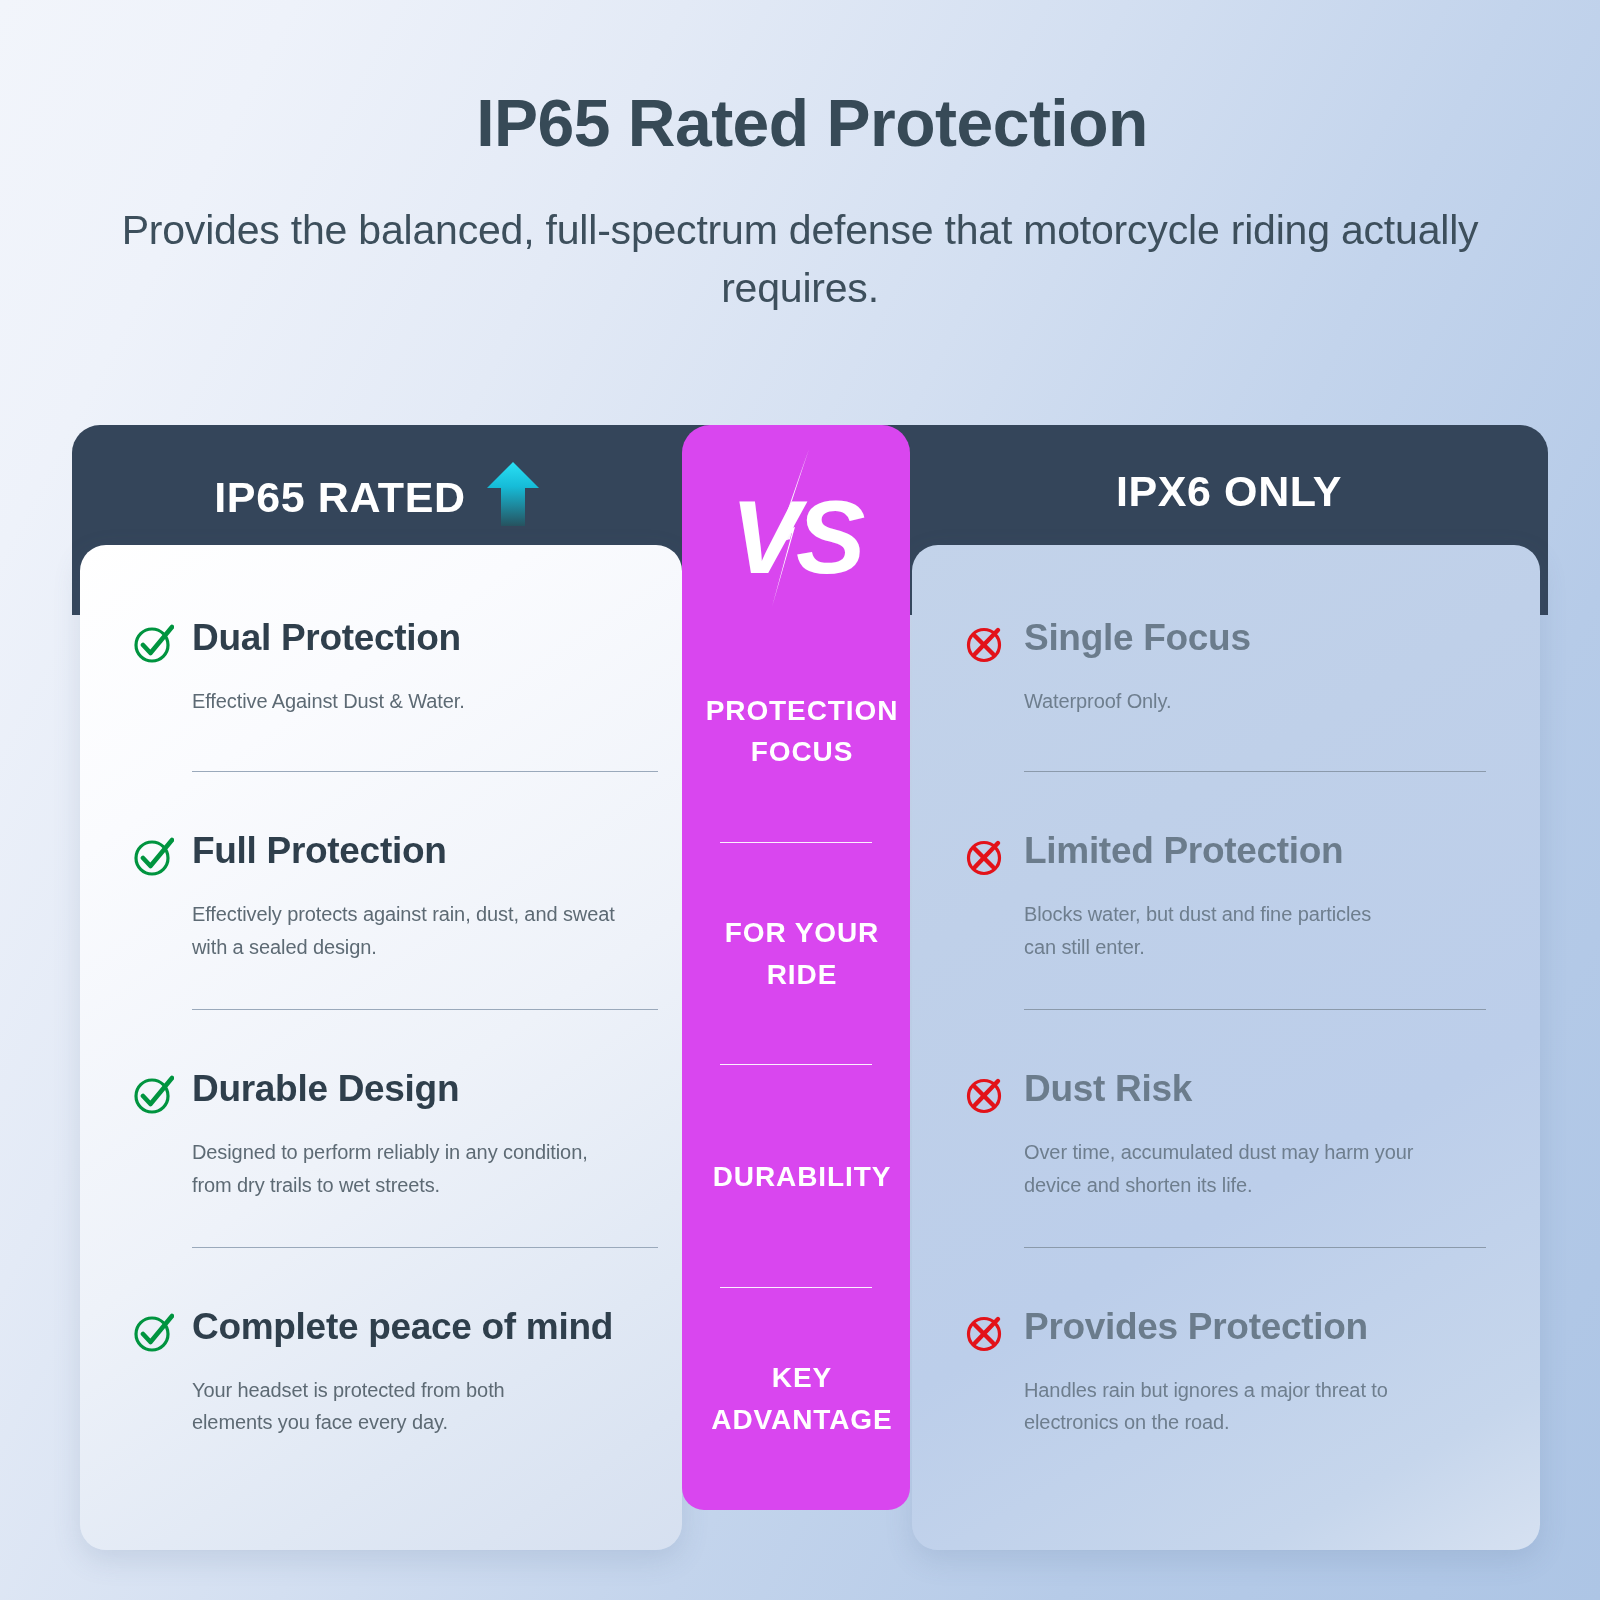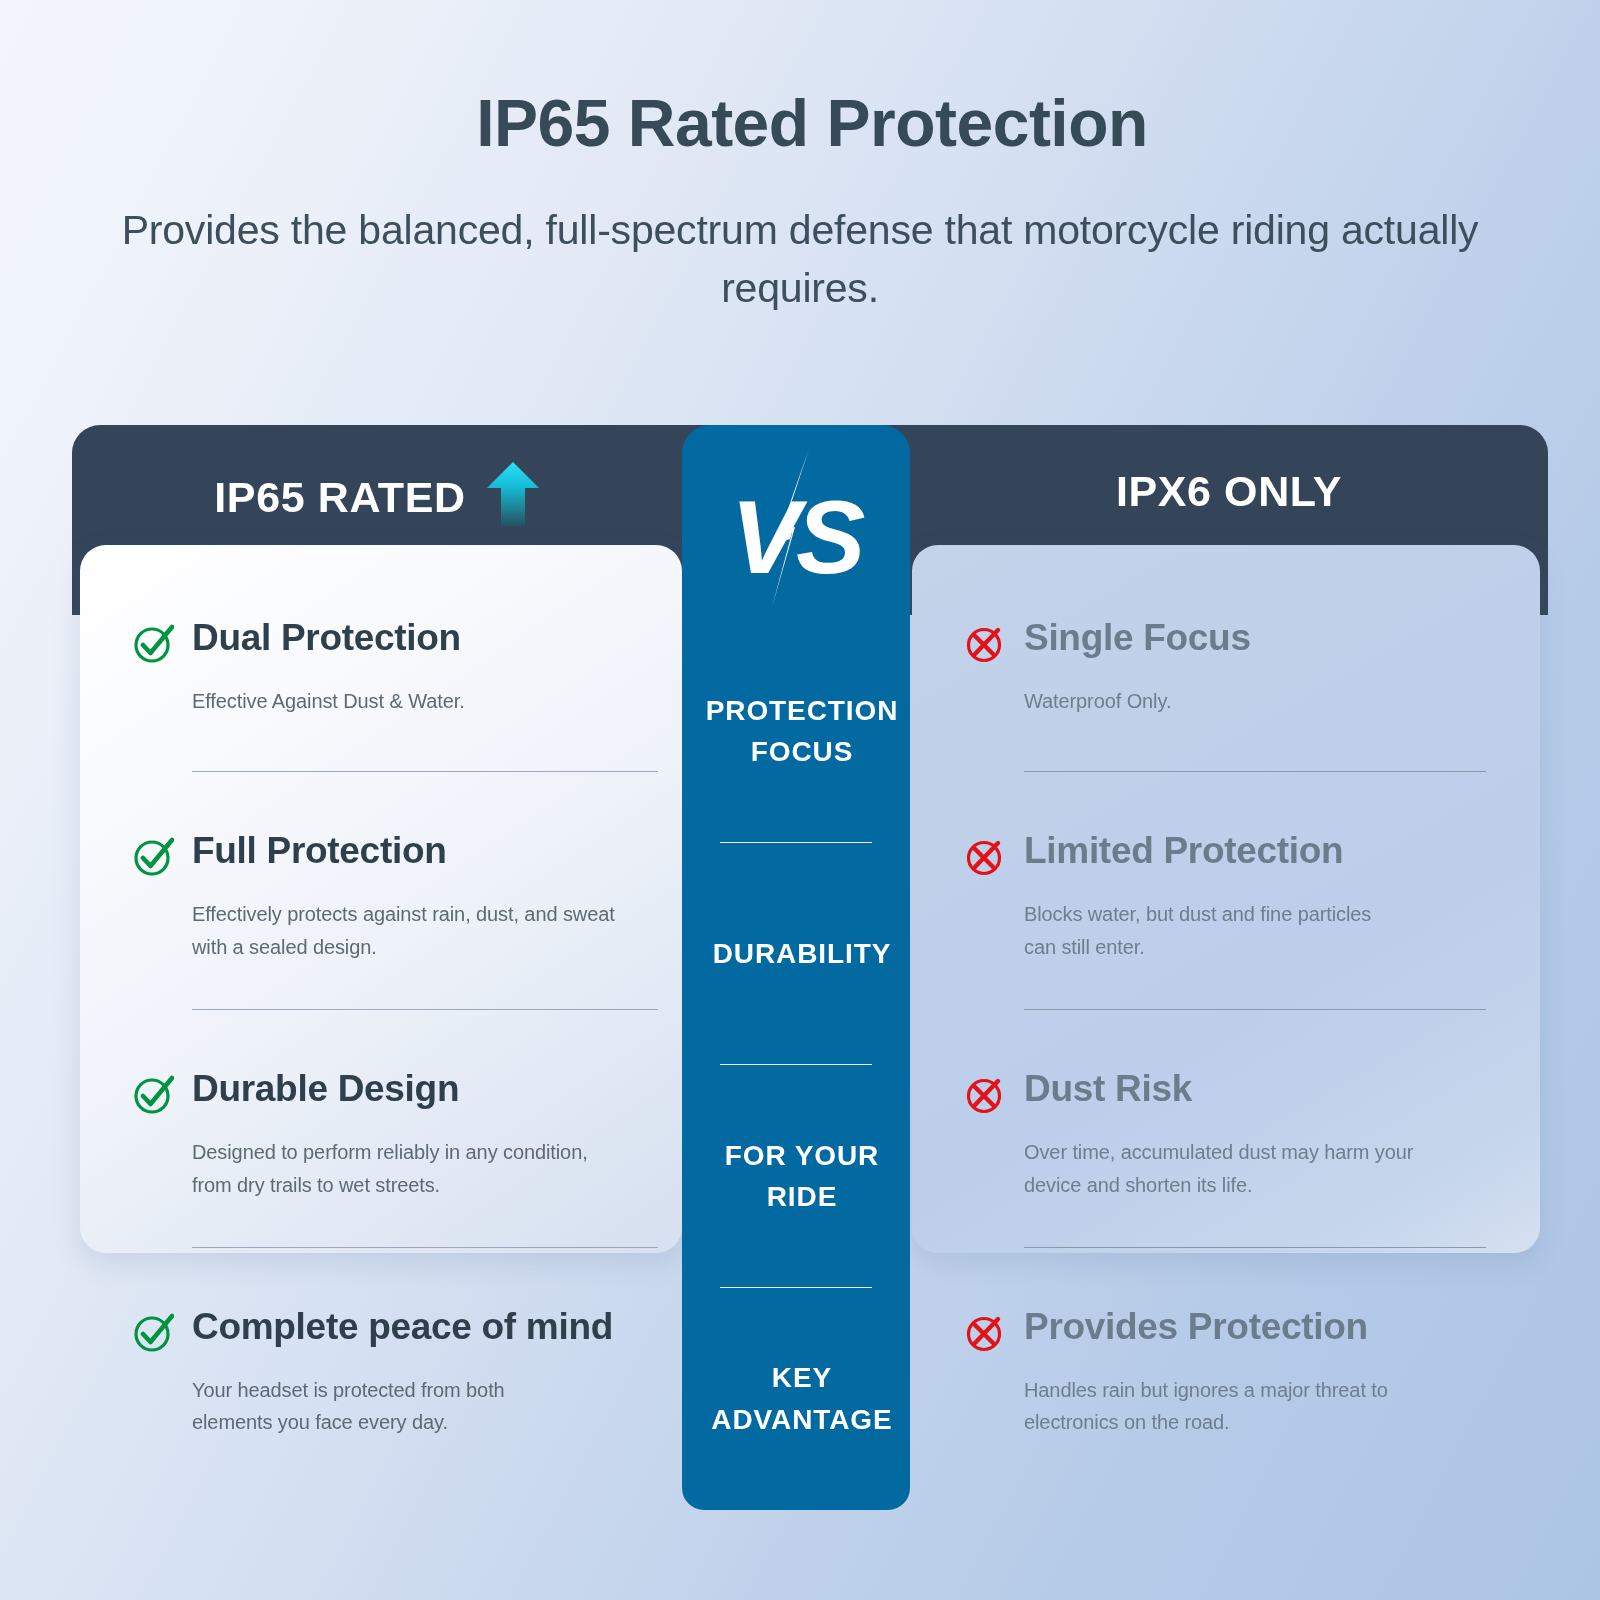--- a/index.html
+++ b/index.html
@@ -83,21 +83,21 @@
     align-items: center;
     gap: 20px;
   }
 
   .up-arrow { display: block; width: 54px; height: 66px; margin-top: -6px; }
 
   
   .card {
     position: absolute;
     top: 120px;
-    height: 708px;
+    height: 1005px;
     border-radius: 26px;
     box-shadow: 0 10px 28px rgba(80, 105, 140, 0.16);
   }
   .card.left {
     left: 8px;
     width: 602px;
     background: linear-gradient(146deg, #ffffff 0%, #fafbfe 22%, #eef2f9 55%, #e0e8f4 80%, #d6e0f0 100%);
   }
   .card.right {
     left: 840px;
@@ -143,21 +143,21 @@
   .card.left .rule  { background: #9aa9bb; width: 466px; }
   .card.right .rule { background: #8b9aab; width: 462px; }
 
   
   .spine {
     position: absolute;
     left: 610px;
     top: 0;
     width: 228px;
     height: 1085px;
-    background: #0369a1;
+    background: #d946ef;
     border-radius: 28px 28px 22px 22px;
     z-index: 5;
     padding-left: 8px;
   }
 
   .vs-badge {
     position: absolute;
     left: 0;
     top: 22px;
     width: 228px;
@@ -373,28 +373,28 @@
         <path d="M124 6 L99 90 L110 86 L90 160 L113 80 L101 84 Z" fill="#ffffff"></path>
       </svg>
     </div>
 
     <div class="spine-labels">
       <div class="spine-cell">
         <span class="spine-label">PROTECTION FOCUS</span>
         <span class="spine-rule"></span>
       </div>
       <div class="spine-cell">
+        <span class="spine-label">FOR YOUR RIDE</span>
+        <span class="spine-rule"></span>
+      </div>
+      <div class="spine-cell">
         <span class="spine-label">DURABILITY</span>
         <span class="spine-rule"></span>
       </div>
       <div class="spine-cell">
-        <span class="spine-label">FOR YOUR RIDE</span>
-        <span class="spine-rule"></span>
-      </div>
-      <div class="spine-cell">
         <span class="spine-label">KEY ADVANTAGE</span>
 
       </div>
     </div>
 
   </div>
 
 </div>
 
 </body></html>

